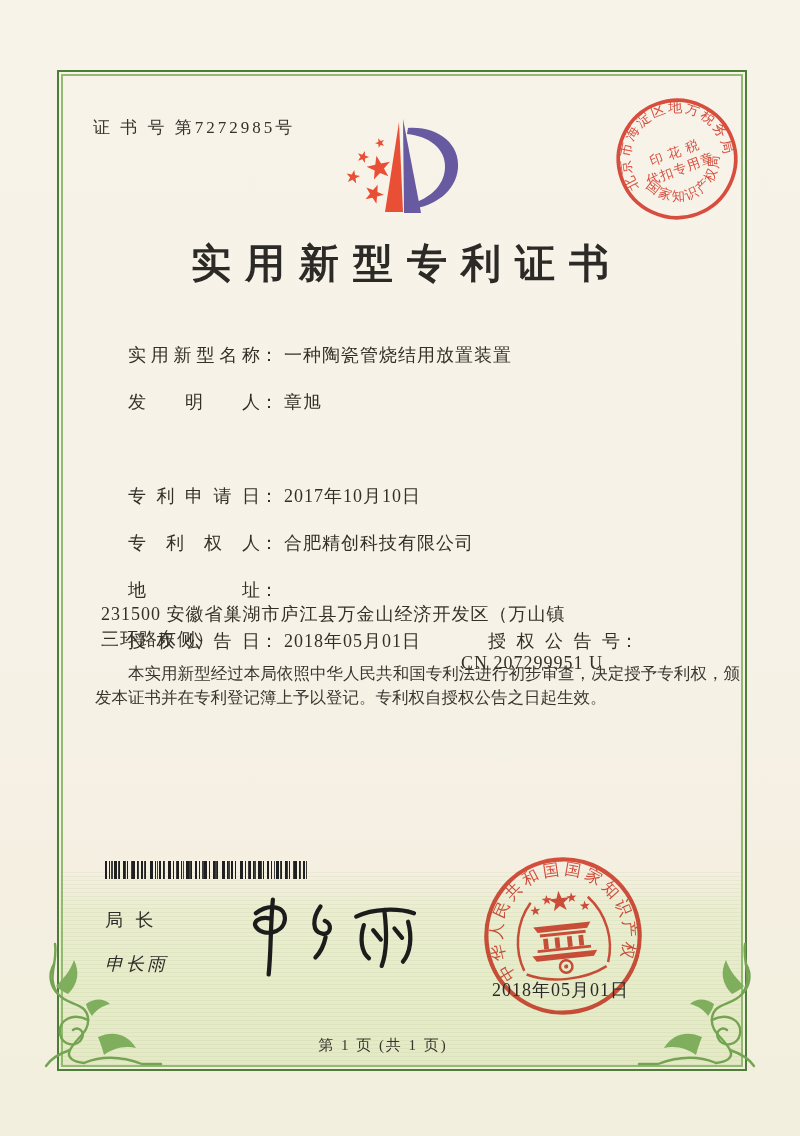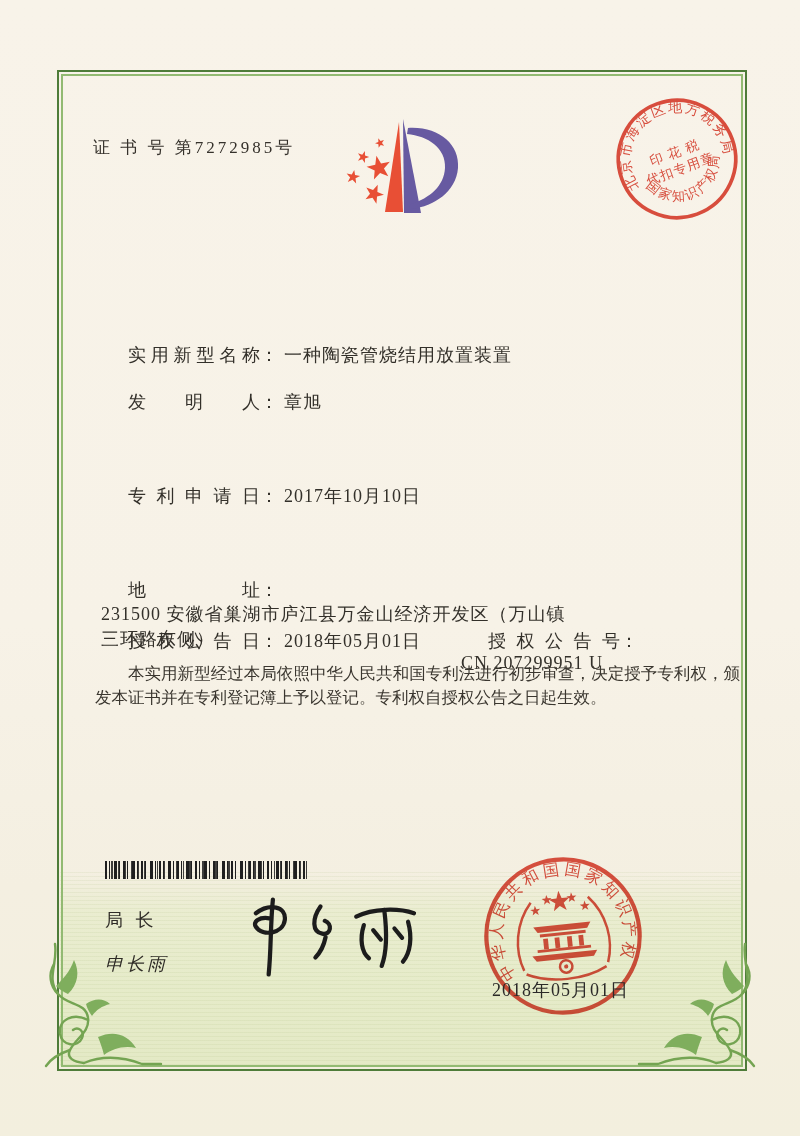--- a/index.html
+++ b/index.html
@@ -11,21 +11,21 @@
         background:
           repeating-linear-gradient(180deg,rgba(150,170,100,.10) 0 1px,rgba(0,0,0,0) 1px 4px),
           linear-gradient(180deg,rgba(233,236,208,0) 0%,rgba(231,236,203,.75) 20%,rgba(229,235,200,.95) 60%,rgba(227,233,196,.95) 100%);}
   
   .frame{position:absolute;left:57px;top:70px;width:686px;height:997px;
          border:2px solid #4e7c39;}
   .frame::before{content:"";position:absolute;inset:2px;border:2px solid #92ba72;}
   .flourish{position:absolute;width:135px;height:135px;}
   .flourish.bl{left:28px;top:942px;}
   .flourish.br{left:637px;top:942px;transform:scaleX(-1);}
-  .cert-no{position:absolute;left:93px;top:116px;font-size:17px;letter-spacing:3px;color:#35312b;margin-top:20px;}
+  .cert-no{position:absolute;left:93px;top:116px;font-size:17px;letter-spacing:3px;color:#35312b;}
   .logo{position:absolute;left:322px;top:116px;width:168px;height:116px;}
   .tax-stamp{position:absolute;left:608px;top:90px;width:138px;height:138px;
              transform:rotate(-20deg);mix-blend-mode:multiply;opacity:.94;}
   .title{position:absolute;left:100px;top:236px;width:600px;text-align:center;
          font-size:40px;font-weight:600;color:#2c2a26;letter-spacing:14px;padding-left:14px;box-sizing:border-box;}
   .field-row{position:absolute;left:95px;width:648px;font-size:18px;color:#33302a;}
   .flabel{display:inline-block;width:132px;text-align:justify;text-align-last:justify;vertical-align:top;margin-left:33px;}
   .fcolon{display:inline-block;vertical-align:top;}
   .fvalue{display:inline-block;vertical-align:top;margin-left:6px;letter-spacing:1px;}
   .fvalue.wrap{width:470px;line-height:25px;}
@@ -116,29 +116,33 @@
     <text font-size="12.3" letter-spacing="1.6" fill="#dc4637">
       <textPath href="#taxTop" startOffset="2">北京市海淀区地方税务局</textPath>
     </text>
     <text font-size="11.5" letter-spacing="1.5" fill="#dc4637">
       <textPath href="#taxBottom" startOffset="4">国家知识产权局</textPath>
     </text>
     <text x="60" y="58" text-anchor="middle" font-size="11.5" letter-spacing="1" fill="#dc4637">印 花 税</text>
     <text x="60" y="73" text-anchor="middle" font-size="11.5" letter-spacing="1" fill="#dc4637">代扣专用章</text>
   </svg>
 
+  <div class="title">实用新型专利证书</div>
 
   <div class="field-row" style="top:343px">
     <span class="flabel">实用新型名称</span><span class="fcolon">：</span><span class="fvalue">一种陶瓷管烧结用放置装置</span>
   </div>
   <div class="field-row" style="top:390px">
     <span class="flabel">发明人</span><span class="fcolon">：</span><span class="fvalue">章旭</span>
   </div>
   <div class="field-row" style="top:484px">
     <span class="flabel">专利申请日</span><span class="fcolon">：</span><span class="fvalue">2017年10月10日</span>
+  </div>
+  <div class="field-row" style="top:531px">
+    <span class="flabel">专利权人</span><span class="fcolon">：</span><span class="fvalue">合肥精创科技有限公司</span>
   </div>
   <div class="field-row" style="top:578px">
     <span class="flabel">地址</span><span class="fcolon">：</span><span class="fvalue wrap">231500 安徽省巢湖市庐江县万金山经济开发区（万山镇三环路东侧）</span>
   </div>
   <div class="field-row" style="top:629px">
     <span class="flabel">授权公告日</span><span class="fcolon">：</span><span class="fvalue">2018年05月01日</span>
     <span class="pair2">
       <span class="flabel">授权公告号</span><span class="fcolon">：</span><span class="fvalue">CN 207299951 U</span>
     </span>
   </div>
@@ -195,14 +199,15 @@
       <g fill="none" stroke="#dc4637" stroke-width="2.6">
         <circle cy="30" r="6.5"></circle>
         <path d="M-44,30 C-52,8 -48,-20 -30,-40"></path>
         <path d="M44,30 C52,8 48,-20 30,-40"></path>
         <path d="M-42,34 C-18,46 18,46 42,34"></path>
       </g>
     </g>
   </svg>
   <div class="seal-date">2018年05月01日</div>
 
+  <div class="footer">第 1 页 (共 1 页)</div>
 
 </div>
 
 </body></html>

